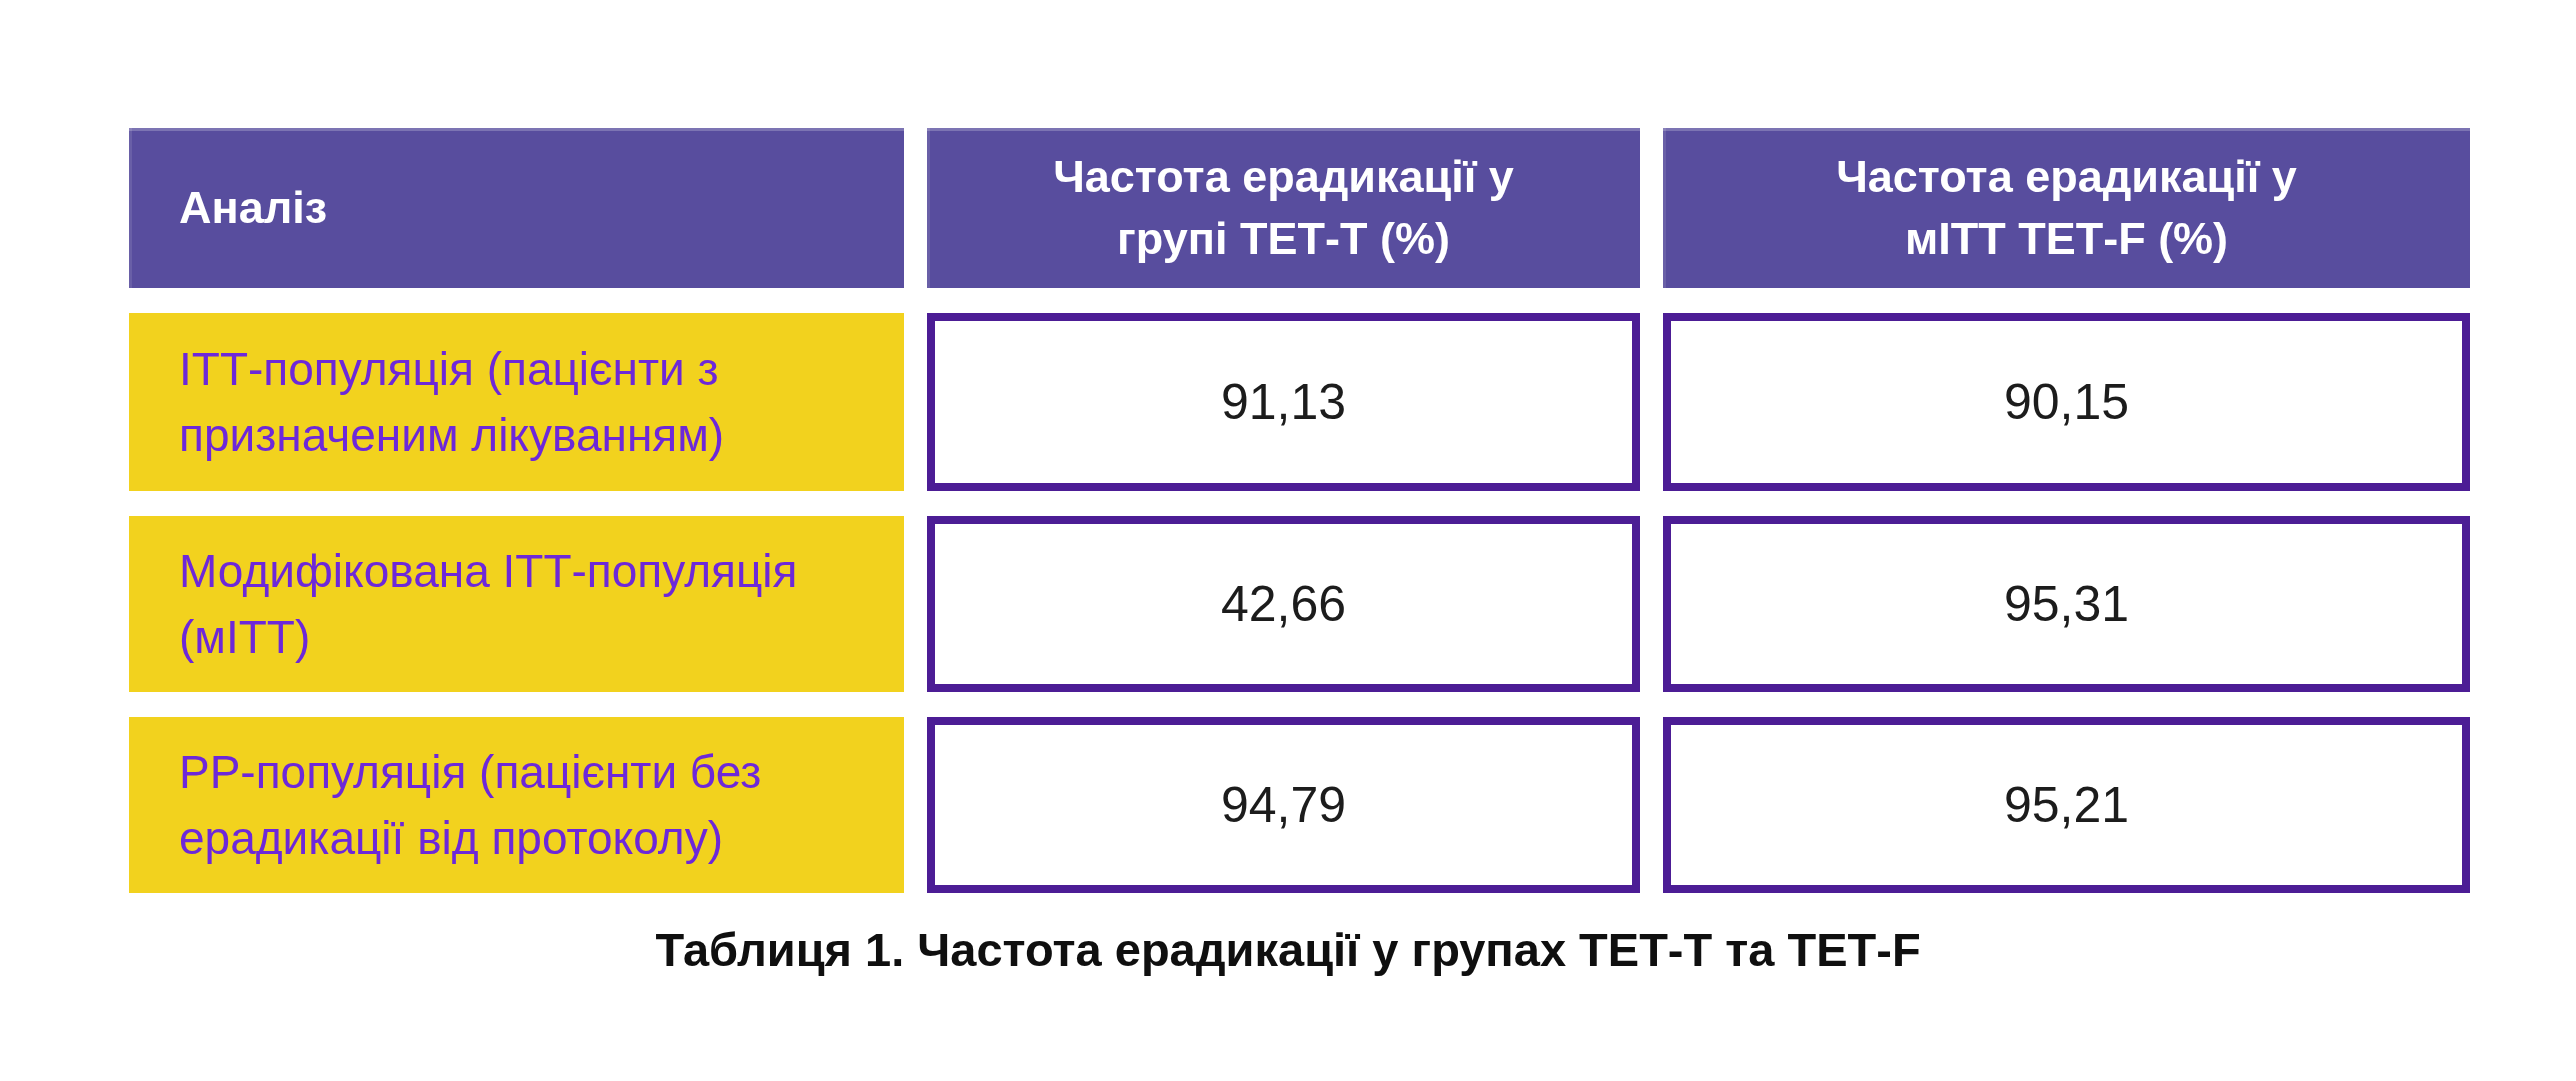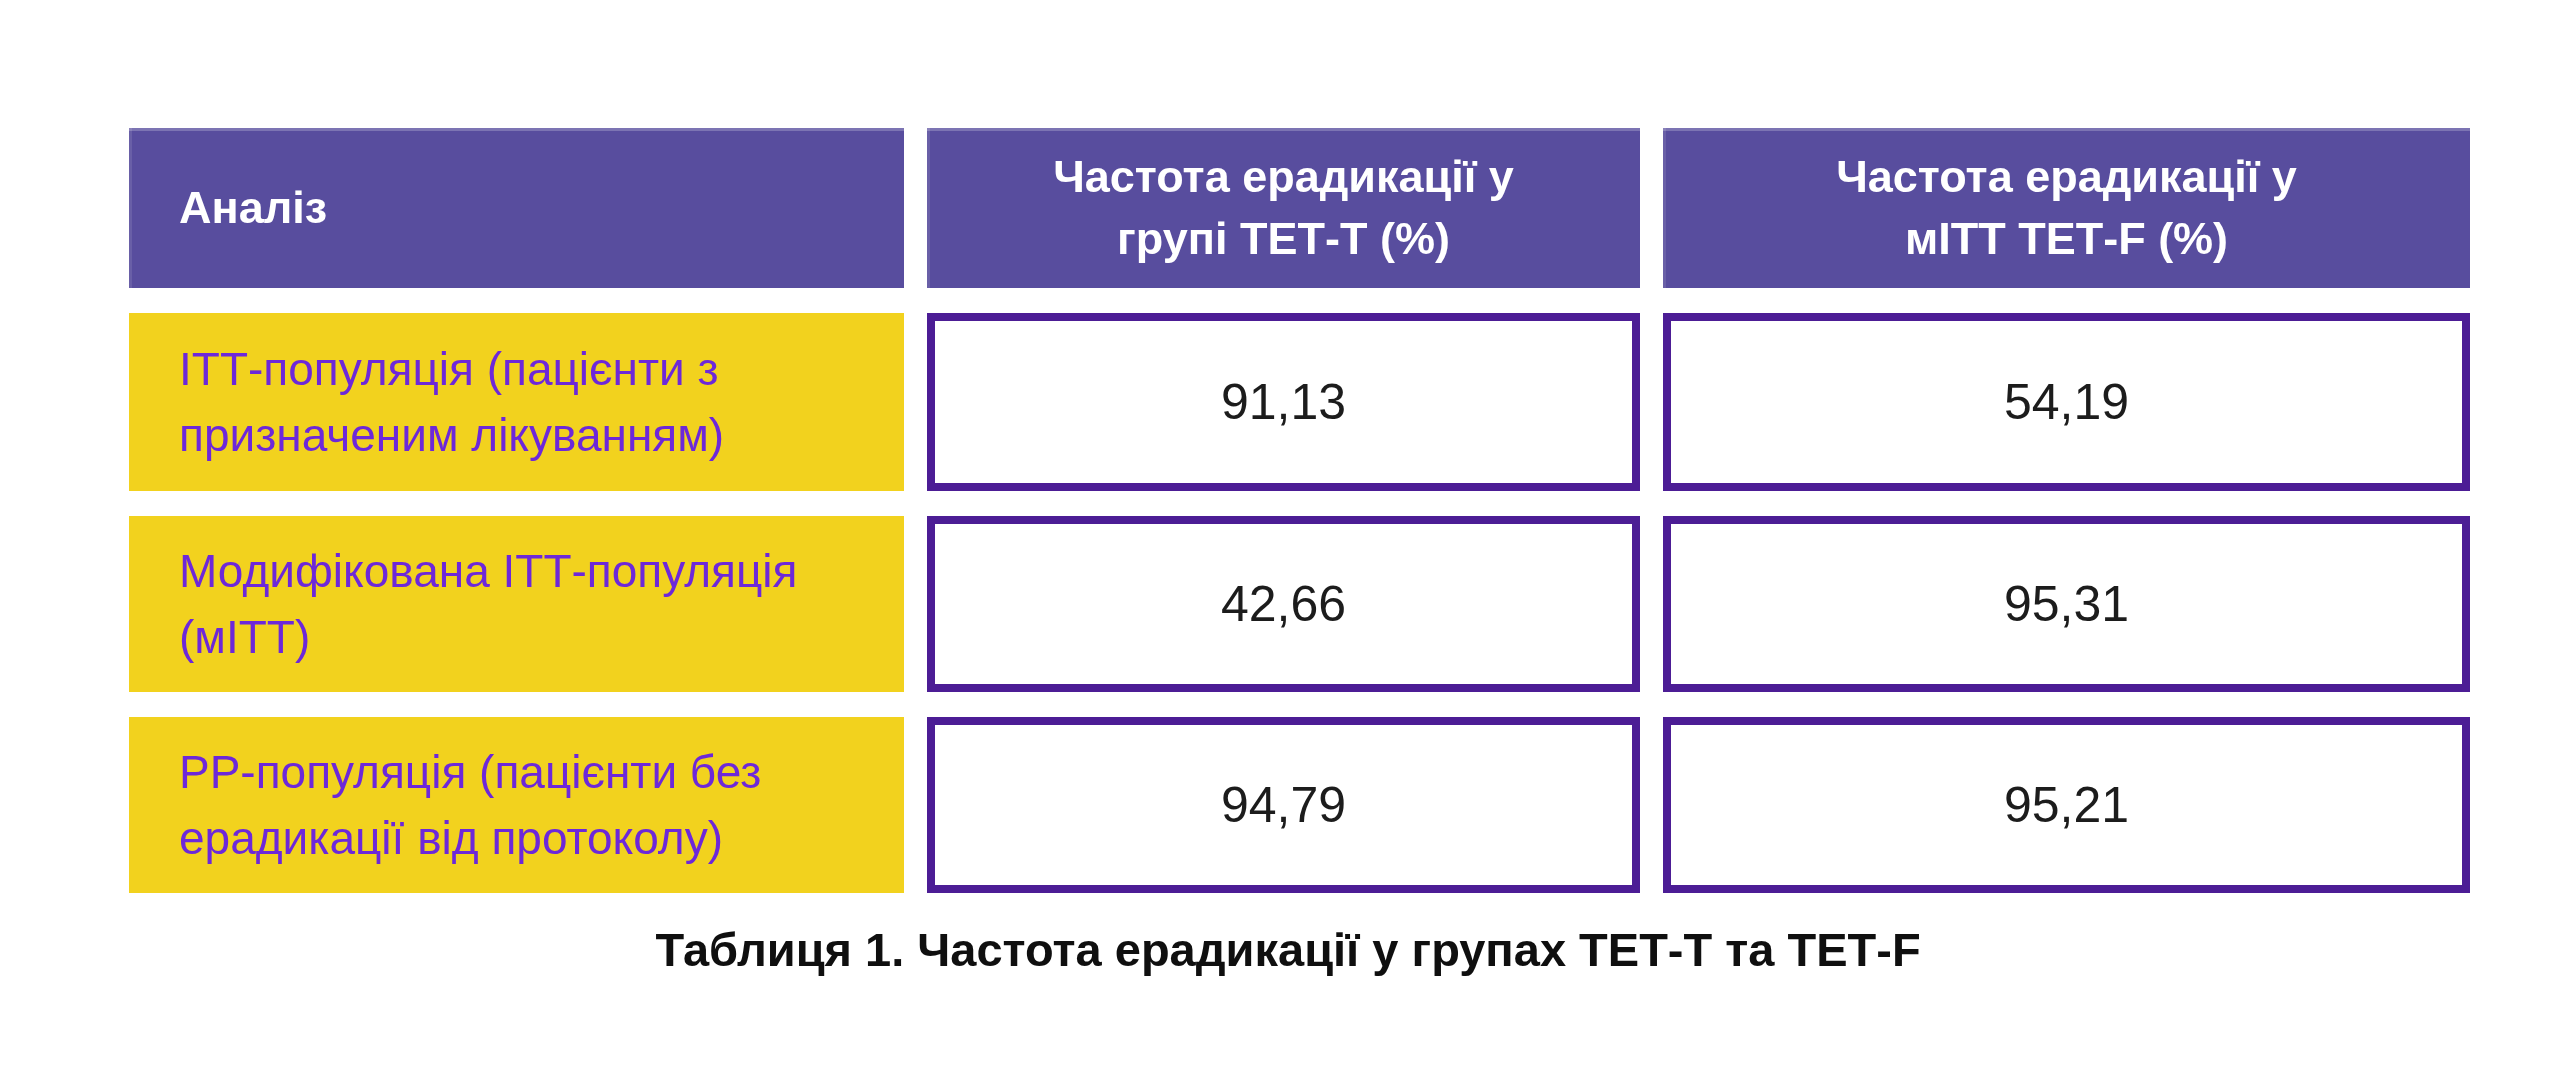--- a/index.html
+++ b/index.html
@@ -106,21 +106,21 @@
     </div>
 
     <div class="cell analysis">
       <span class="line">ІТТ-популяція (пацієнти з</span>
       <span class="line">призначеним лікуванням)</span>
     </div>
     <div class="cell value">
       <span class="line">91,13</span>
     </div>
     <div class="cell value">
-      <span class="line">54,19</span>
+      <span class="line">90,15</span>
     </div>
 
     <div class="cell analysis">
       <span class="line">Модифікована ІТТ-популяція</span>
       <span class="line">(мІТТ)</span>
     </div>
     <div class="cell value">
       <span class="line">42,66</span>
     </div>
     <div class="cell value">

